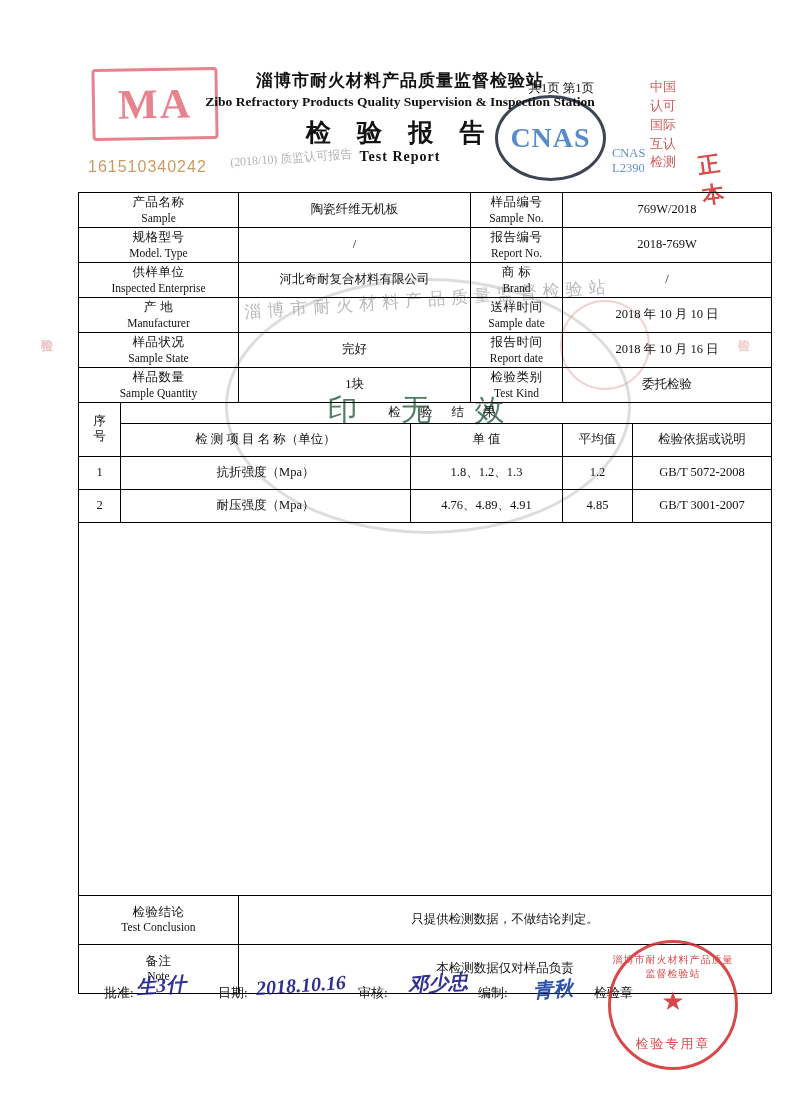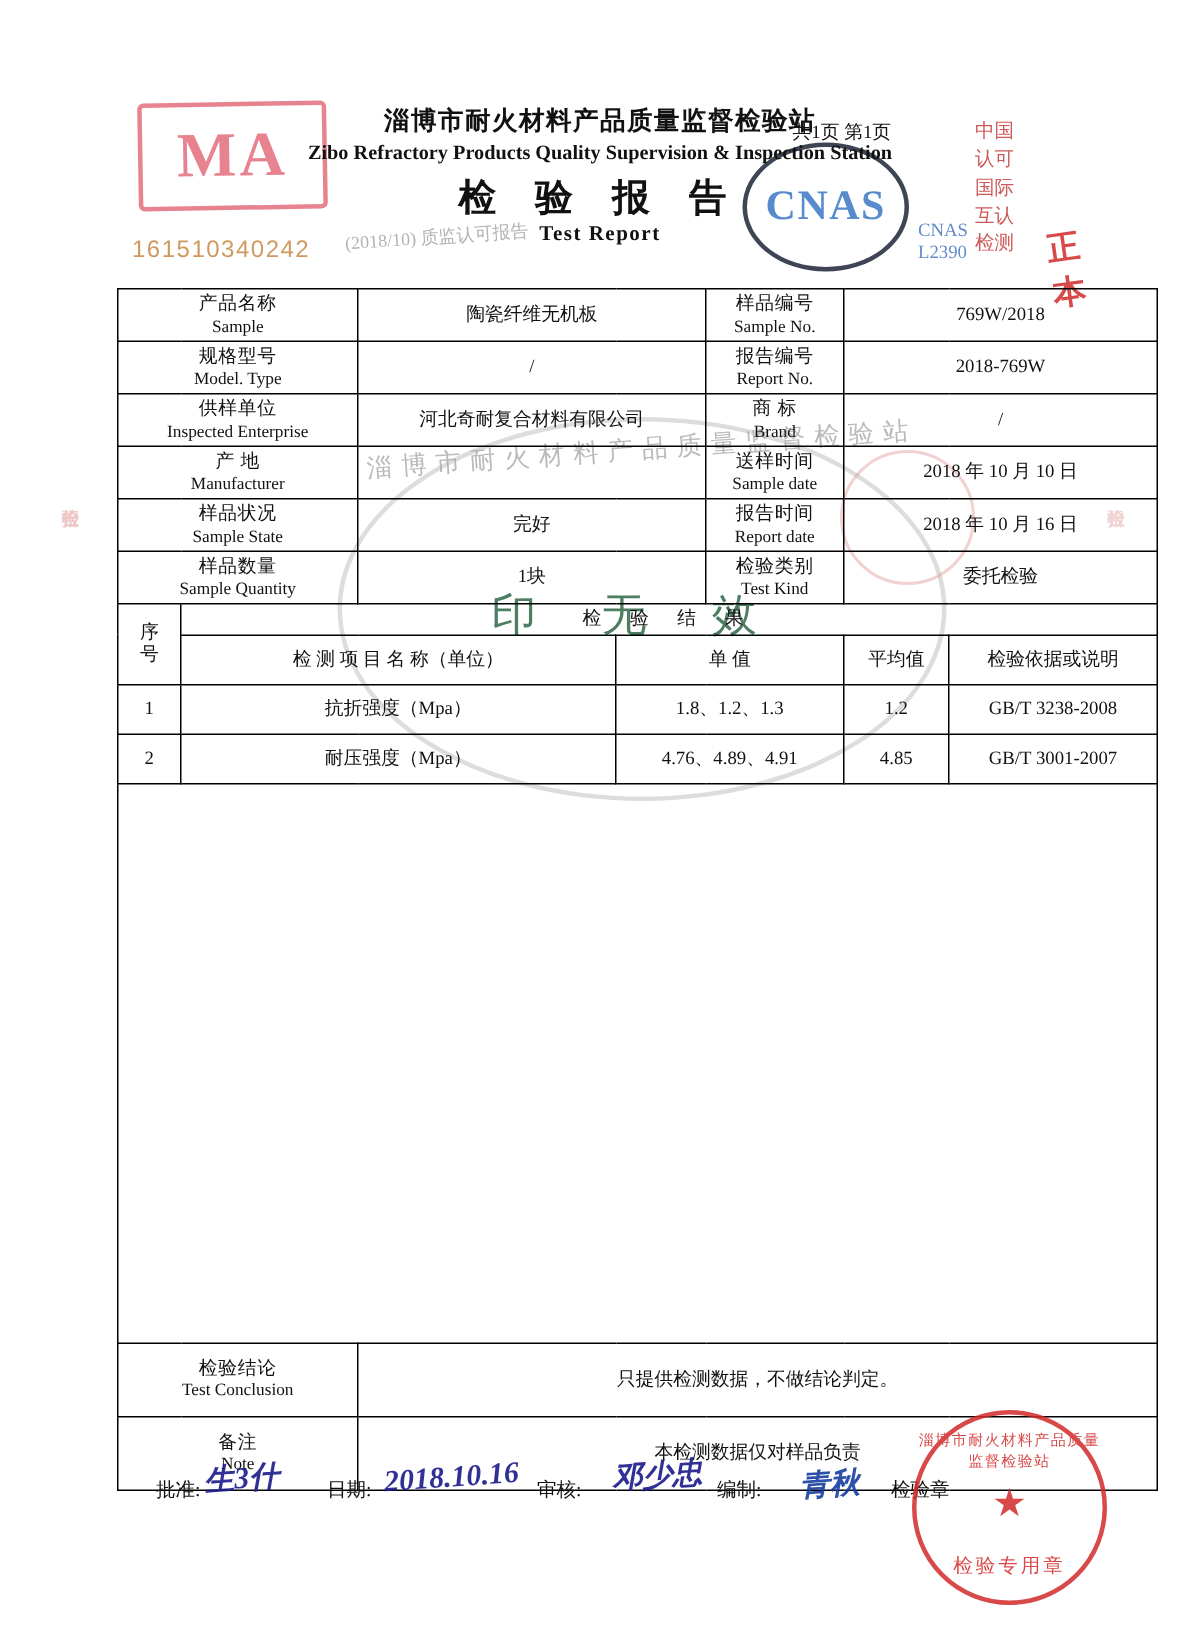--- a/index.html
+++ b/index.html
@@ -496,21 +496,21 @@
         <td colspan="2">单  值</td>
         <td>平均值</td>
         <td>检验依据或说明</td>
       </tr>
 
       <tr>
         <td class="tall">1</td>
         <td colspan="2">抗折强度（Mpa）</td>
         <td colspan="2">1.8、1.2、1.3</td>
         <td>1.2</td>
-        <td>GB/T 3238-2008</td>
+        <td>GB/T 5072-2008</td>
       </tr>
 
       <tr>
         <td class="tall">2</td>
         <td colspan="2">耐压强度（Mpa）</td>
         <td colspan="2">4.76、4.89、4.91</td>
         <td>4.85</td>
         <td>GB/T 3001-2007</td>
       </tr>
 

